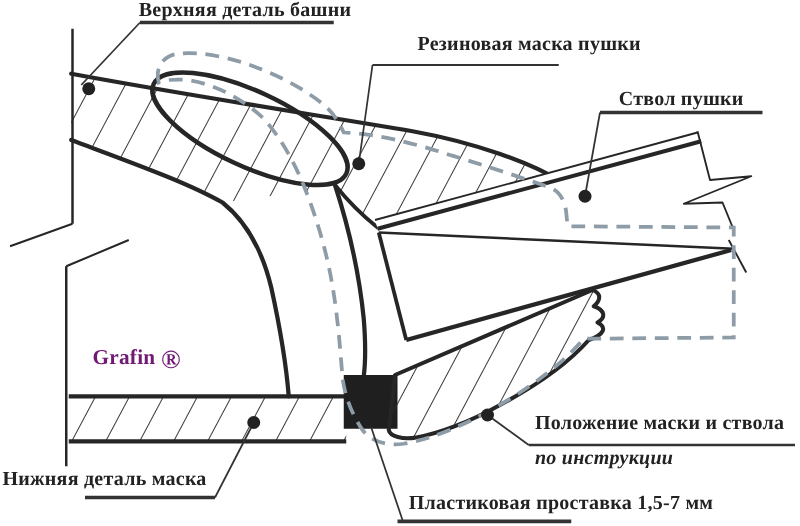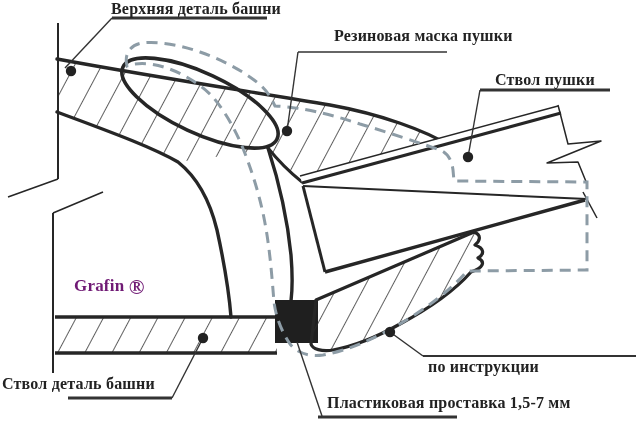--- a/index.html
+++ b/index.html
@@ -12,21 +12,21 @@
     position:absolute;font-weight:bold;font-size:16px;line-height:1.05;
     color:#222;white-space:nowrap;letter-spacing:.2px;
   }
   #lbl-upper-turret{left:111px;top:1px;}
   #lbl-rubber-mask{left:334px;top:28px;}
   #lbl-gun-barrel{left:483px;top:72px;margin-left:12px;}
   #lbl-brand{left:74px;top:276px;font-size:17px;color:#701a75;}
   #lbl-brand .rmark{font-size:21px;vertical-align:-3px;letter-spacing:0;}
   #lbl-lower-turret{left:2px;top:376px;}
   #lbl-pos1{left:428px;top:331px;}
-  #lbl-pos2{left:428px;top:359px;}
+  #lbl-pos2{left:428px;top:359px;font-style:italic;}
   #lbl-spacer{left:327px;top:395px;}
 </style>
 </head>
 <body>
 
 <div id="stage">
 
   <svg width="640" height="421" viewBox="0 0 640 421">
     <defs>
       <pattern id="hatch" width="24" height="24" patternUnits="userSpaceOnUse" patternTransform="rotate(28)">
@@ -133,19 +133,20 @@
 
   <div class="lbl" id="lbl-rubber-mask">Резиновая маска пушки</div>
 
   <div class="lbl" id="lbl-gun-barrel">Ствол пушки</div>
 
   <div class="lbl" id="lbl-brand">
     <span>Grafin</span>
     <span class="rmark">®</span>
   </div>
 
-  <div class="lbl" id="lbl-lower-turret">Ствол деталь башни</div>
+  <div class="lbl" id="lbl-lower-turret">Нижняя деталь маска</div>
 
+  <div class="lbl" id="lbl-pos1">Положение маски и ствола</div>
 
   <div class="lbl" id="lbl-pos2">по инструкции</div>
 
   <div class="lbl" id="lbl-spacer">Пластиковая проставка 1,5-7 мм</div>
 </div>
 
 </body></html>

